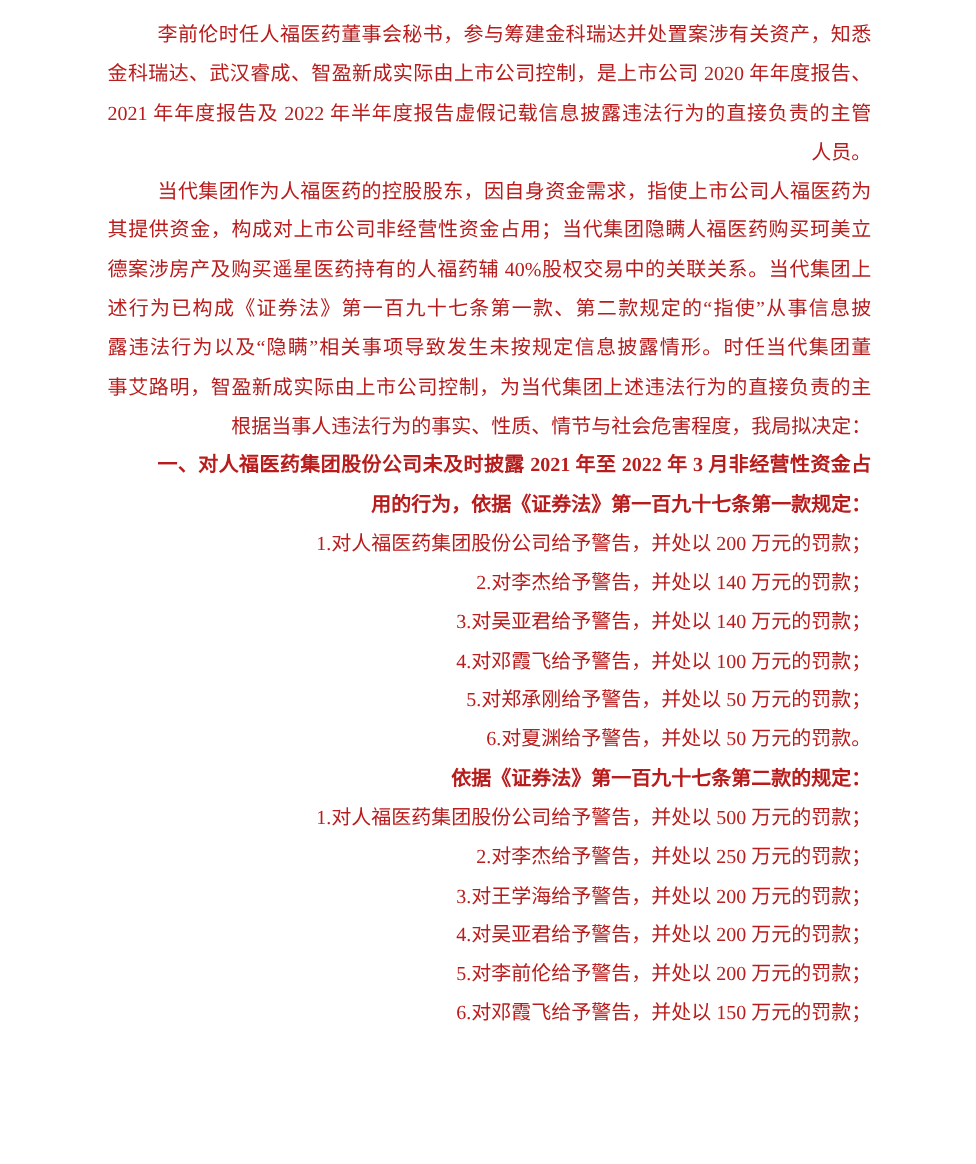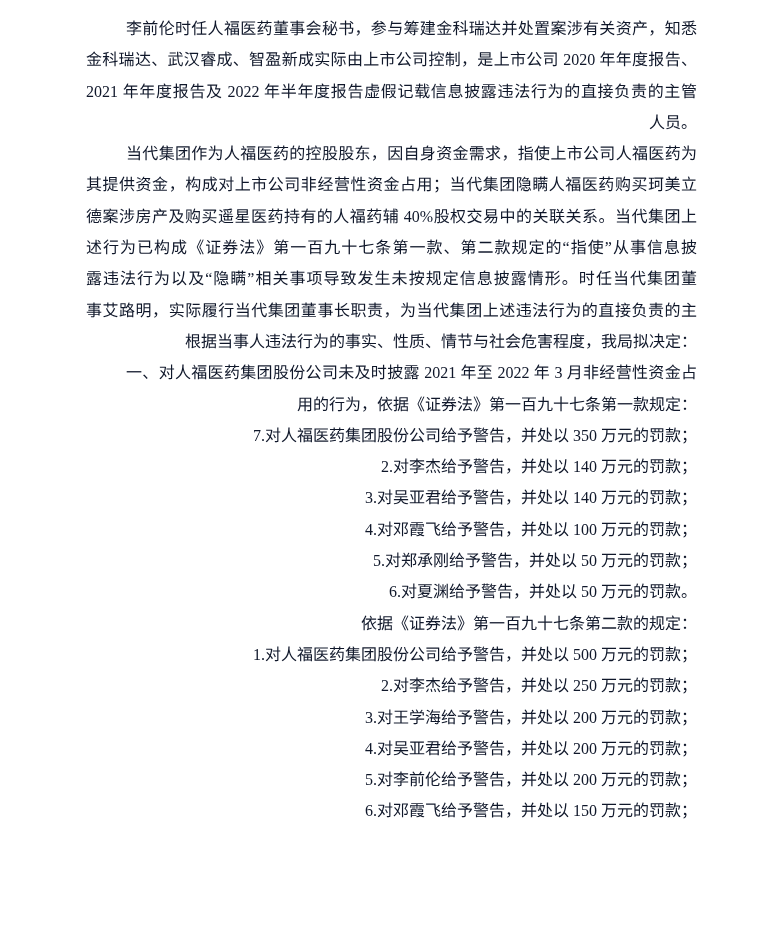--- a/index.html
+++ b/index.html
@@ -11,66 +11,66 @@
     position: relative;
     width: 781px;
     height: 931px;
     box-sizing: border-box;
     background: #ffffff;
     padding: 13px 84px 0 86px;
     overflow: hidden;
     font-family: "Liberation Serif", "DejaVu Serif", serif;
     font-size: 16px;
     line-height: 31.3px;
-    color: #0f172a;
+    color: #b91c1c;
   }
   .ln {
     text-align: right;
     white-space: nowrap;
   }
   
   .j {
     white-space: normal;
     text-align: justify;
     text-align-last: justify;
   }
   
   .ind { text-indent: 40px; }
   
-  .b { font-weight: normal; }
+  .b { font-weight: bold; }
 </style>
 </head>
 <body>
 
 <div class="page">
 
   <div>
     <div class="ln j ind">李前伦时任人福医药董事会秘书，参与筹建金科瑞达并处置案涉有关资产，知悉</div>
     <div class="ln j">金科瑞达、武汉睿成、智盈新成实际由上市公司控制，是上市公司 2020 年年度报告、</div>
     <div class="ln j">2021 年年度报告及 2022 年半年度报告虚假记载信息披露违法行为的直接负责的主管</div>
     <div class="ln">人员。</div>
   </div>
 
   <div>
     <div class="ln j ind">当代集团作为人福医药的控股股东，因自身资金需求，指使上市公司人福医药为</div>
     <div class="ln j">其提供资金，构成对上市公司非经营性资金占用；当代集团隐瞒人福医药购买珂美立</div>
     <div class="ln j">德案涉房产及购买遥星医药持有的人福药辅 40%股权交易中的关联关系。当代集团上</div>
     <div class="ln j">述行为已构成《证券法》第一百九十七条第一款、第二款规定的“指使”从事信息披</div>
     <div class="ln j">露违法行为以及“隐瞒”相关事项导致发生未按规定信息披露情形。时任当代集团董</div>
-    <div class="ln j">事艾路明，实际履行当代集团董事长职责，为当代集团上述违法行为的直接负责的主</div>
+    <div class="ln j">事艾路明，智盈新成实际由上市公司控制，为当代集团上述违法行为的直接负责的主</div>
   </div>
 
   <div>
     <div class="ln ind">根据当事人违法行为的事实、性质、情节与社会危害程度，我局拟决定：</div>
   </div>
 
   <div>
     <div class="ln b ind j">一、对人福医药集团股份公司未及时披露 2021 年至 2022 年 3 月非经营性资金占</div>
     <div class="ln b">用的行为，依据《证券法》第一百九十七条第一款规定：</div>
-    <div class="ln ind">7.对人福医药集团股份公司给予警告，并处以 350 万元的罚款；</div>
+    <div class="ln ind">1.对人福医药集团股份公司给予警告，并处以 200 万元的罚款；</div>
     <div class="ln ind">2.对李杰给予警告，并处以 140 万元的罚款；</div>
     <div class="ln ind">3.对吴亚君给予警告，并处以 140 万元的罚款；</div>
     <div class="ln ind">4.对邓霞飞给予警告，并处以 100 万元的罚款；</div>
     <div class="ln ind">5.对郑承刚给予警告，并处以 50 万元的罚款；</div>
     <div class="ln ind">6.对夏渊给予警告，并处以 50 万元的罚款。</div>
   </div>
 
   <div>
     <div class="ln b">依据《证券法》第一百九十七条第二款的规定：</div>
     <div class="ln ind">1.对人福医药集团股份公司给予警告，并处以 500 万元的罚款；</div>

